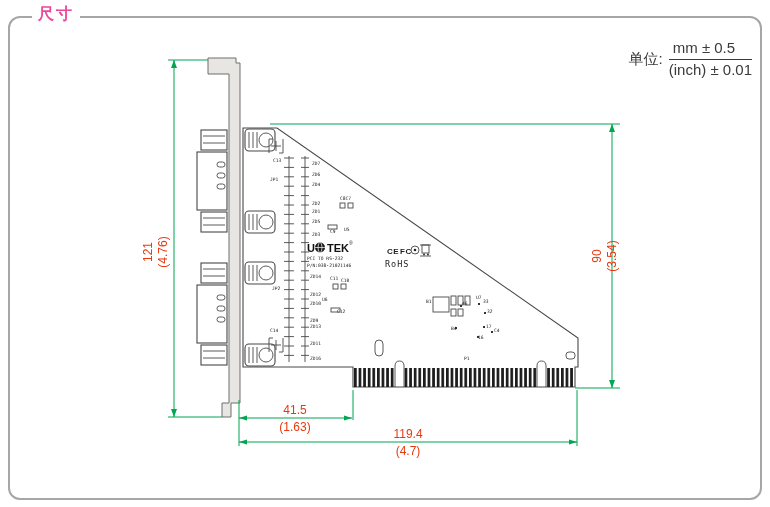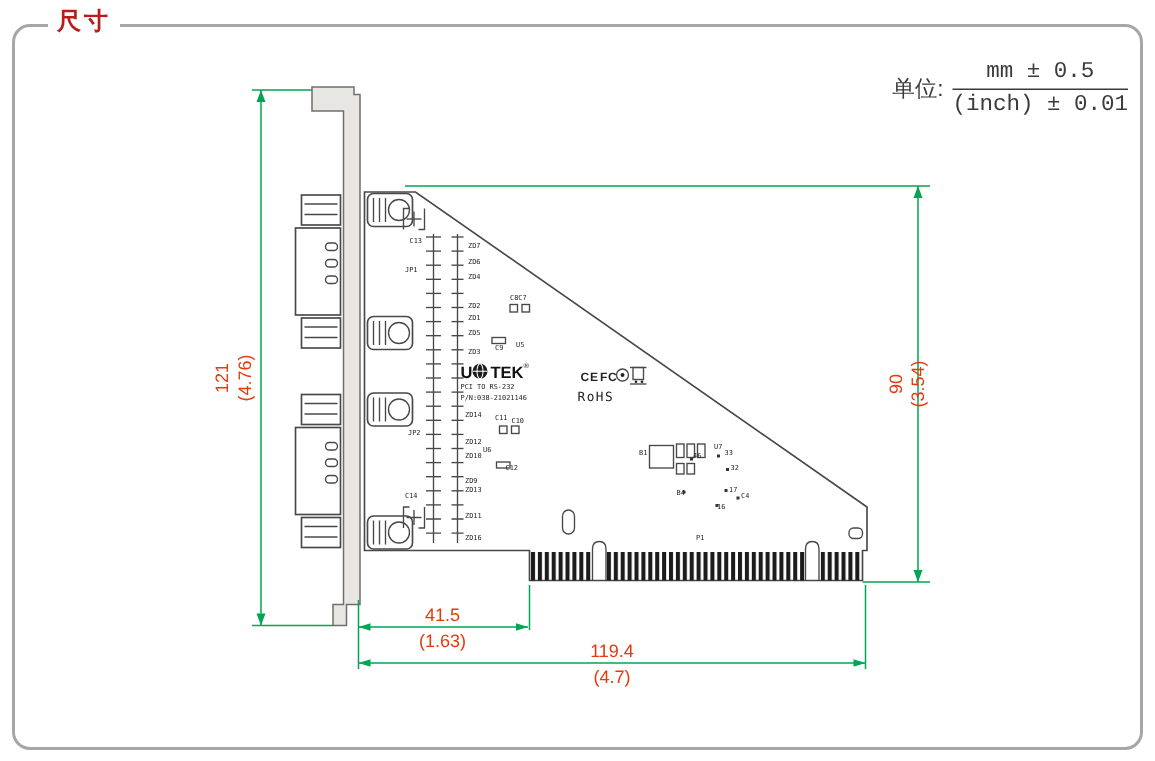--- a/index.html
+++ b/index.html
@@ -1,24 +1,24 @@
 <!DOCTYPE html>
 <html><head>
 <meta charset="utf-8">
 <style>
   html,body{margin:0;padding:0;background:#fff;}
   body{width:770px;height:507px;position:relative;overflow:hidden;
        font-family:"Liberation Sans",sans-serif;}
   .frame{position:absolute;left:8px;top:16px;width:750px;height:480px;
          border:2px solid #a6a6a6;border-radius:12px;background:#fff;}
   .legend{position:absolute;left:32px;top:4px;background:#fff;padding:0 6px;
-          color:#b91c1c;font-size:16px;font-weight:bold;letter-spacing:2px;z-index:3;text-align:right;}
+          color:#ec4899;font-size:16px;font-weight:bold;letter-spacing:2px;z-index:3;text-align:right;}
   .unit{position:absolute;right:18px;top:40px;z-index:3;color:#3a3a3a;
         font-size:15px;display:flex;align-items:center;gap:6px;}
-  .frac{display:inline-block;text-align:center;line-height:1.1;font-family:Liberation Mono, monospace;}
+  .frac{display:inline-block;line-height:1.1;}
   .num{display:block;border-bottom:1px solid #3a3a3a;padding:0 4px 2px;}
   .den{display:block;padding-top:2px;}
   svg.drawing{position:absolute;left:0;top:0;z-index:2;}
   .silk-sm{font:4.6px "DejaVu Sans Mono",monospace;fill:#222;}
   .brand{font:bold 11px "Liberation Sans",sans-serif;fill:#111;}
   .cert{font:bold 8px "Liberation Sans",sans-serif;fill:#222;letter-spacing:.5px;}
   .rohs{font:8.5px "DejaVu Sans Mono",monospace;fill:#222;letter-spacing:1px;}
   .dim-text{font:12px "Liberation Sans",sans-serif;fill:#e8380d;}
   .outline{fill:#fff;stroke:#484848;stroke-width:1.1;}
   .thin{fill:none;stroke:#484848;stroke-width:.9;}

